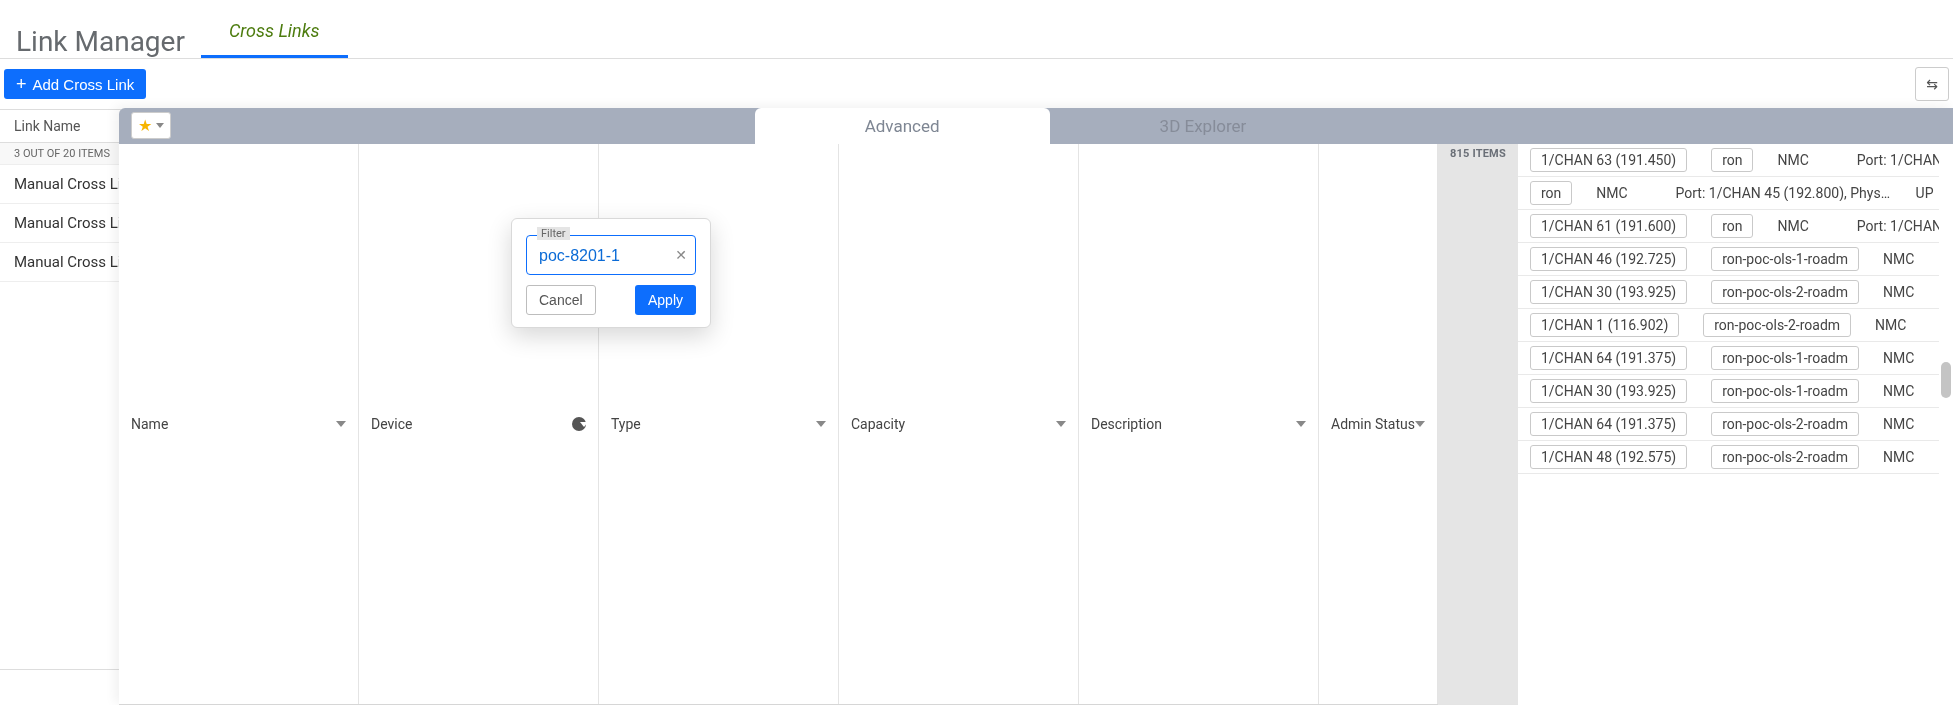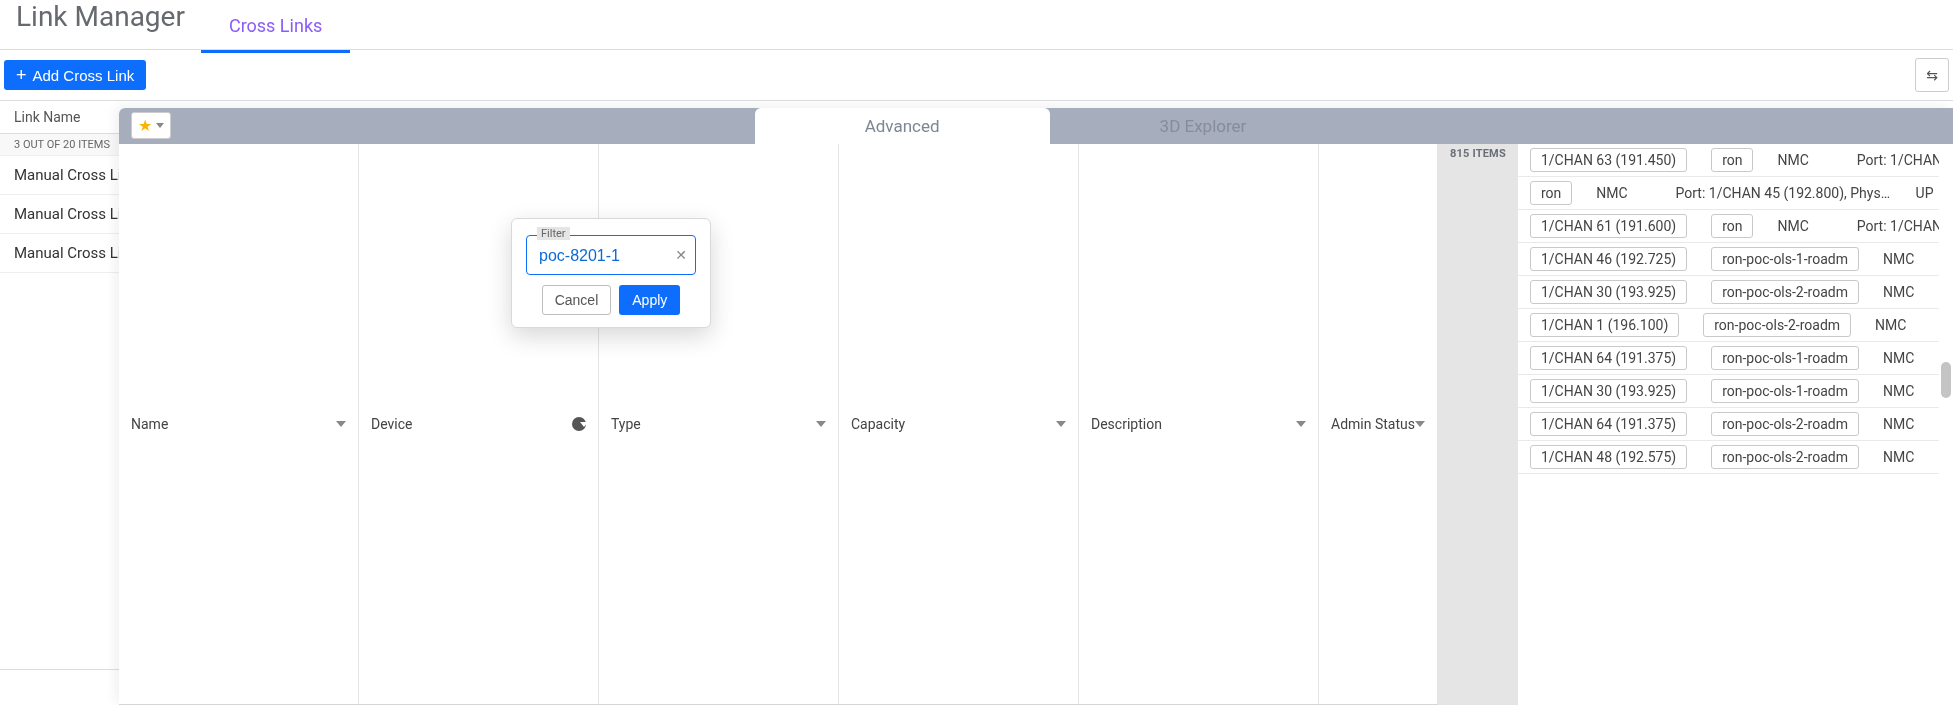--- a/index.html
+++ b/index.html
@@ -9,41 +9,42 @@
     font-size: 14px;
     color: #333;
     background: #fff;
     width: 1953px;
     height: 705px;
     overflow: hidden;
     position: relative;
   }
   .page-header {
     display: flex;
-    align-items: flex-start;
+    align-items: flex-end;
     border-bottom: 1px solid #ddd;
-    height: 50px;
+    height: 59px;
     position: relative;
   }
   .page-title {
     font-size: 28px;
     color: #666a6e;
     font-weight: 400;
     padding: 0 16px;
     margin: 0;
   }
   .tab-bar { display: flex; height: 53px; }
   .top-tab {
     padding: 0 28px;
     display: flex;
     align-items: center;
     font-size: 18px;
-    color: #8b5cf6;
+    color: #4d7c0f;
     cursor: pointer;
     border-bottom: 3px solid transparent;
+    font-style: italic;
   }
   .top-tab.active { border-bottom-color: #0d6efd; }
   .toolbar {
     display: flex;
     align-items: center;
     padding: 8px 4px;
     gap: 6px;
   }
   .btn {
     display: inline-flex;
@@ -325,21 +326,21 @@
     position: absolute;
     right: 8px;
     top: 50%;
     transform: translateY(-50%);
     cursor: pointer;
     color: #888;
     font-size: 14px;
   }
   .pop-actions {
     display: flex;
-    justify-content: center;
+    justify-content: space-between;
     gap: 8px;
     margin-top: 10px;
   }
   .btn-outline {
     background: #fff;
     border: 1px solid #bdbdbd;
     color: #555;
     padding: 6px 12px;
     border-radius: 3px;
     cursor: pointer;
@@ -461,21 +462,21 @@
           <div class="cell c-name"><span class="chip">1/CHAN 30 (193.925)</span></div>
           <div class="cell c-device"><span class="chip">ron-poc-ols-2-roadm</span></div>
           <div class="cell c-type">NMC</div>
           <div class="cell c-cap"></div>
           <div class="cell c-desc">
             <span class="ellip">Port: 1/CHAN 30 (193.925), Physical Dev…</span>
           </div>
           <div class="cell c-admin">UP</div>
         </div>
         <div class="grid-row">
-          <div class="cell c-name"><span class="chip">1/CHAN 1 (196.100)</span></div>
+          <div class="cell c-name"><span class="chip">1/CHAN 1 (116.902)</span></div>
           <div class="cell c-device"><span class="chip">ron-poc-ols-2-roadm</span></div>
           <div class="cell c-type">NMC</div>
           <div class="cell c-cap"></div>
           <div class="cell c-desc">
             <span class="ellip">Port: 1/CHAN 1 (196.100), Physical Devic…</span>
           </div>
           <div class="cell c-admin">UP</div>
         </div>
         <div class="grid-row">
           <div class="cell c-name"><span class="chip">1/CHAN 64 (191.375)</span></div>

